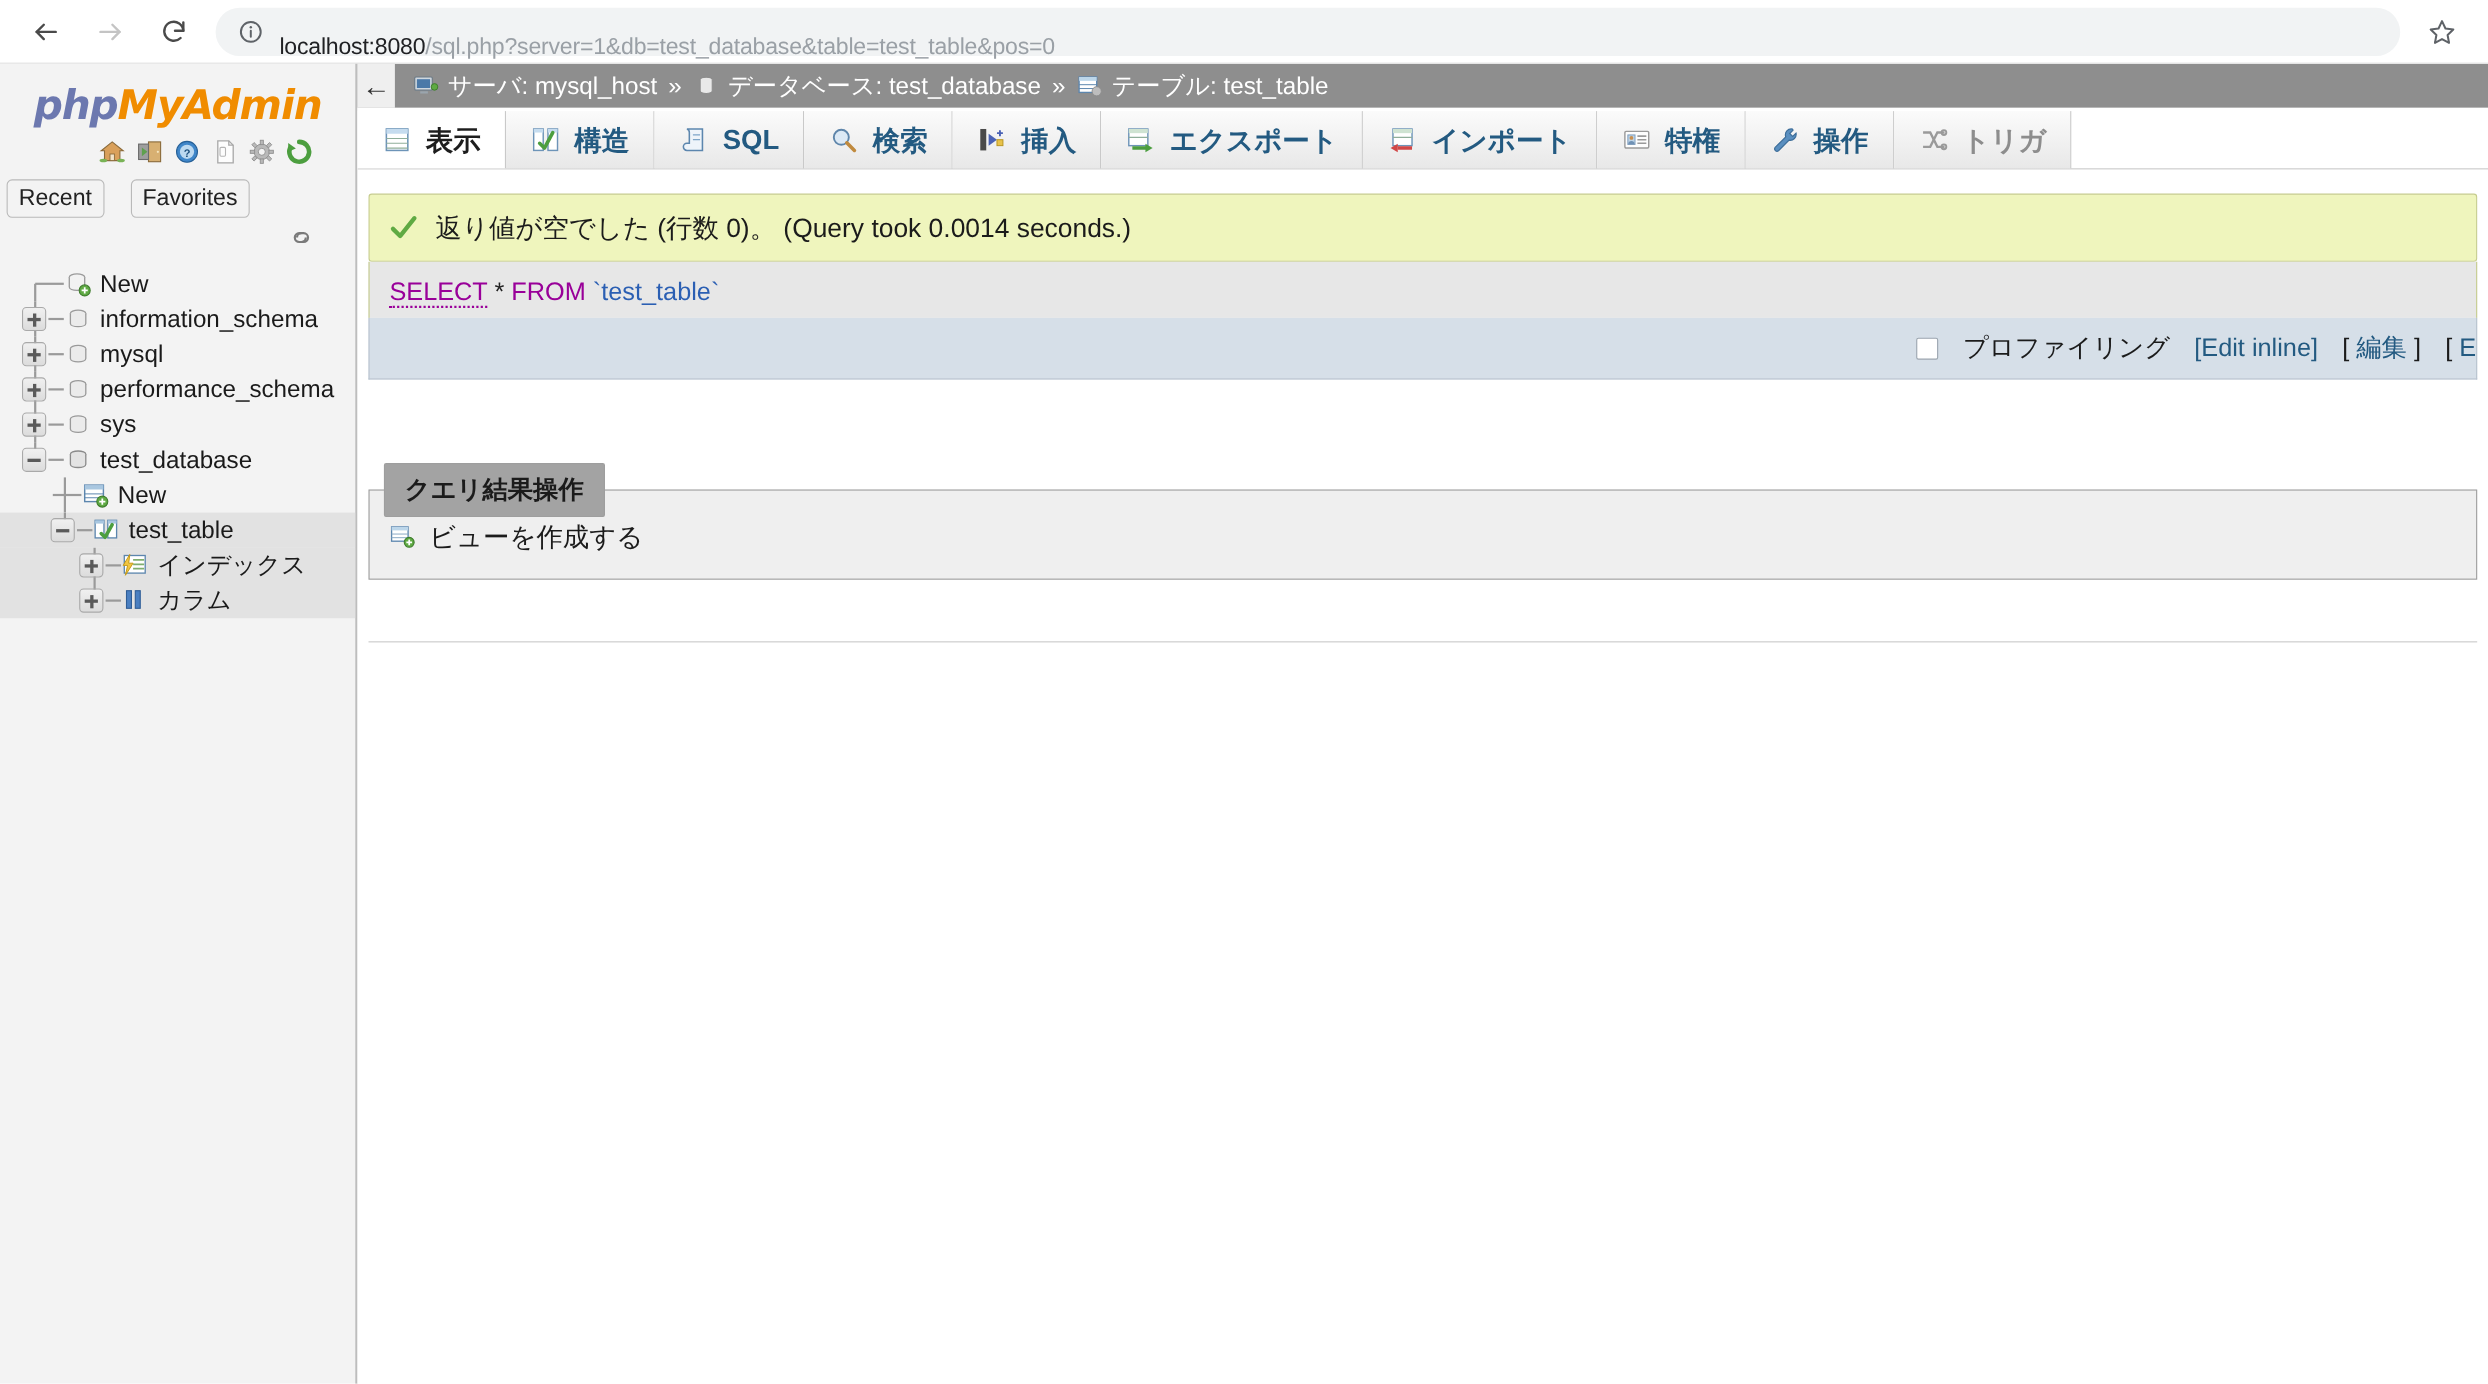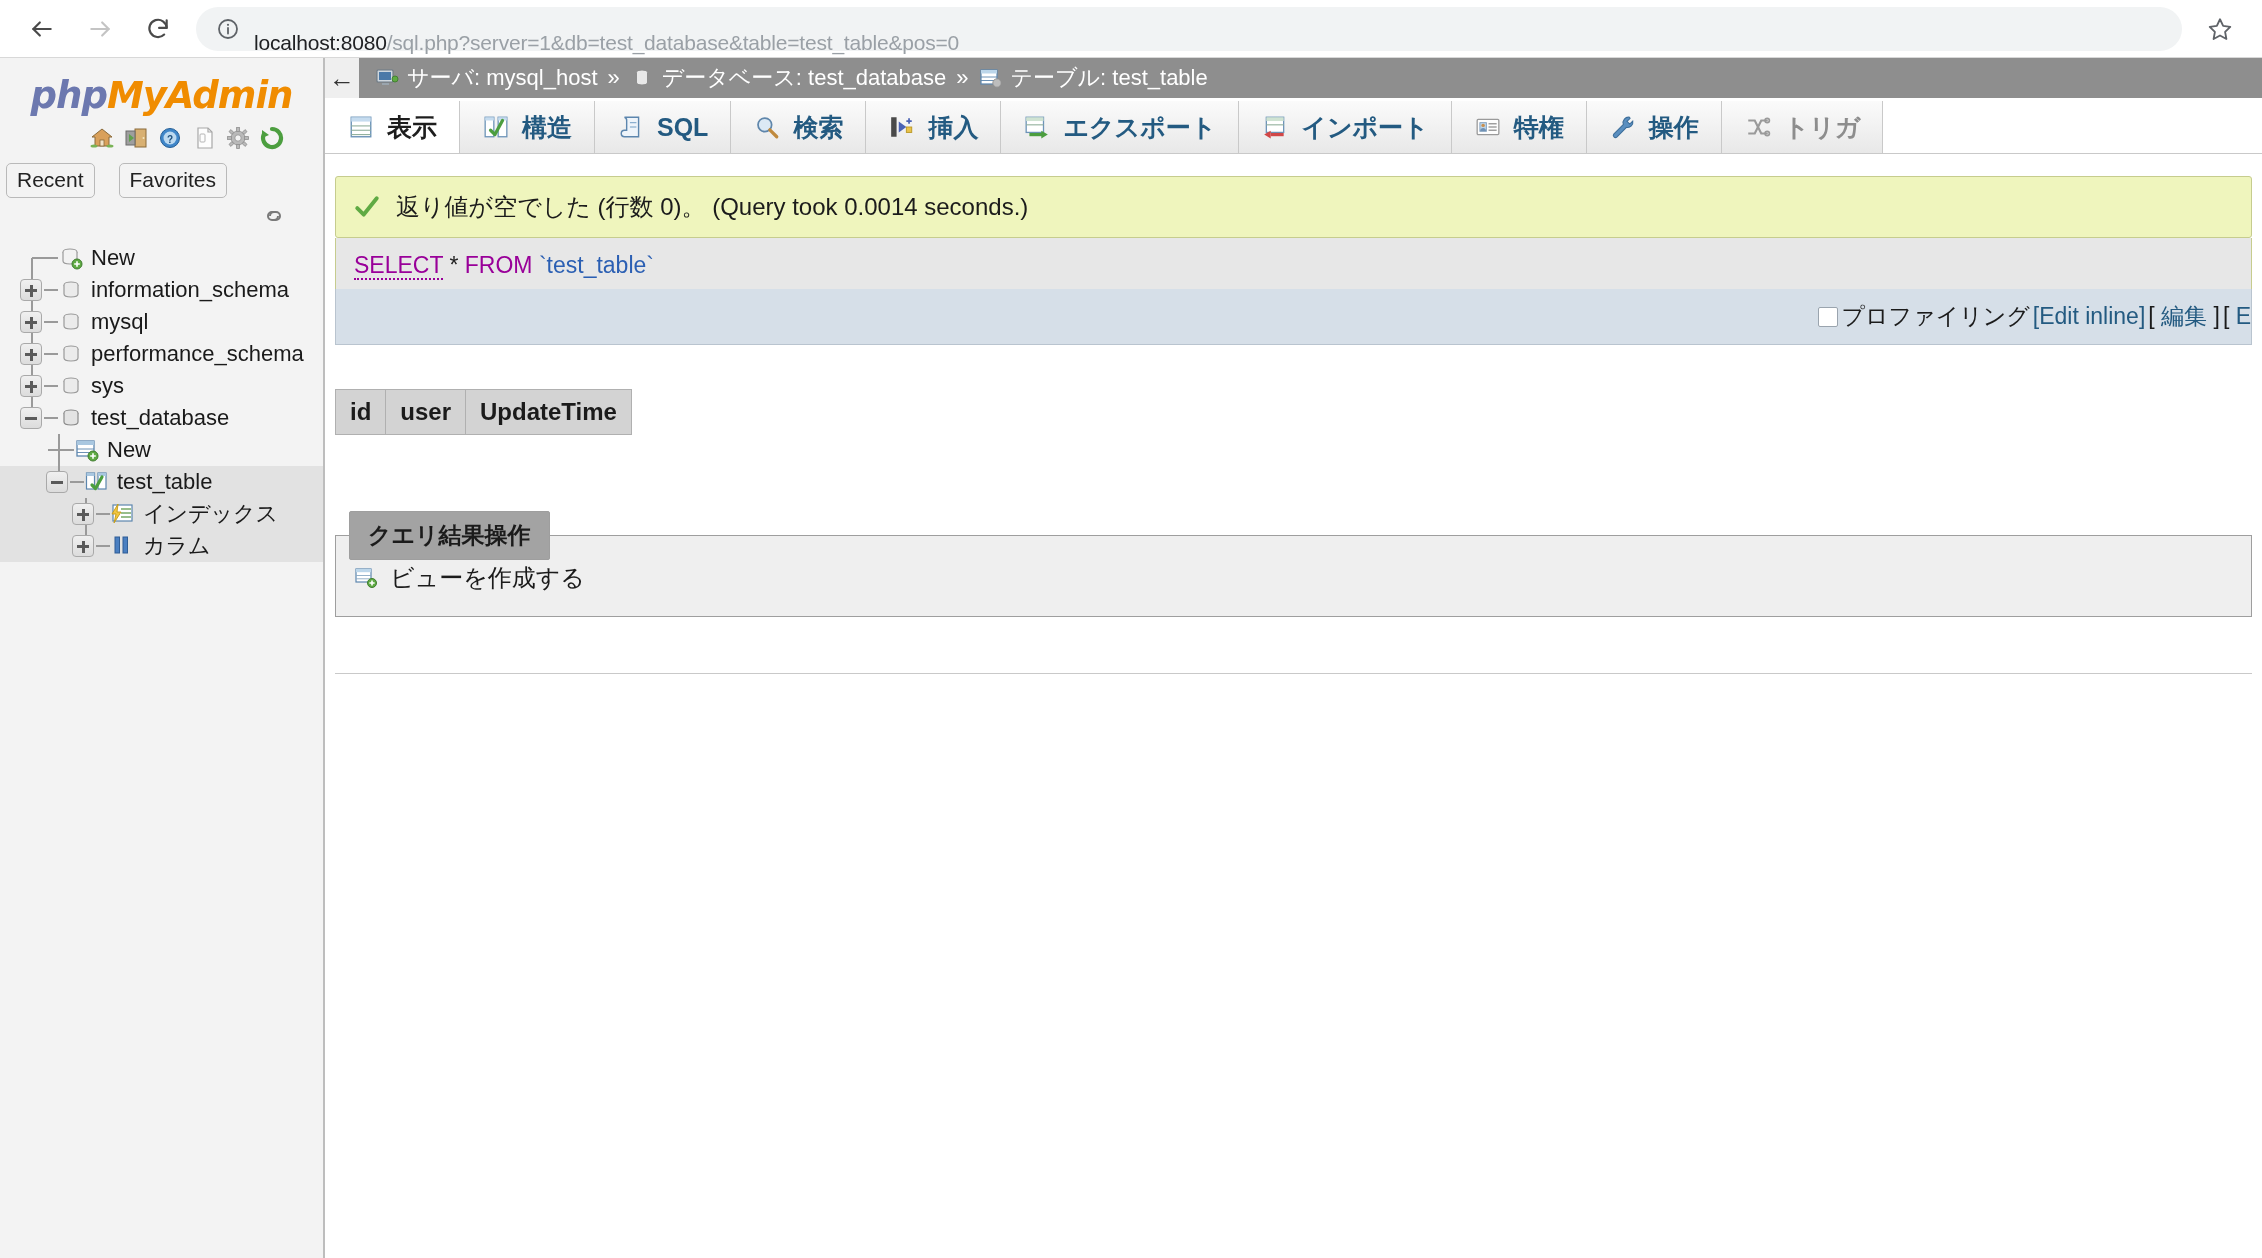--- a/index.html
+++ b/index.html
@@ -244,21 +244,21 @@
     background: #d6dfe8;
     border: 1px solid #b9c4cf;
     border-top: none;
     height: 56px;
     display: flex;
     align-items: center;
     justify-content: flex-end;
     padding-right: 0;
     font-size: 23px;
     color: #1b1b1b;
-    gap: 3px;
+    gap: 22px;
     white-space: nowrap;
     overflow: hidden;
   }
   .prof-check {
     width: 20px; height: 20px;
     border: 1px solid #9aa4ae;
     background: #fff;
     border-radius: 2px;
     flex: none;
   }
@@ -752,30 +752,20 @@
       </div>
 
       <div class="profiling-bar">
         <span class="prof-check"></span>
         <span>プロファイリング</span>
         <span class="prof-link">[Edit inline]</span>
         <span>[&nbsp;<span class="prof-link">編集</span>&nbsp;]</span>
         <span>[&nbsp;<span class="prof-link">E</span></span>
       </div>
 
-      <table class="results-table">
-        <thead>
-          <tr>
-            <th>id</th>
-            <th>user</th>
-            <th>UpdateTime</th>
-          </tr>
-        </thead>
-        <tbody></tbody>
-      </table>
 
       <div class="fieldset-wrap">
         <div class="fieldset-legend">クエリ結果操作</div>
         <div class="fieldset-body">
           <span class="view-ic">
             <svg width="24" height="24" viewBox="0 0 24 24">
               <rect x="2" y="3" width="15" height="13" fill="#fff" stroke="#5c86ae" stroke-width="1.2"></rect>
               <rect x="2" y="3" width="15" height="3.2" fill="#bcd6ea"></rect>
               <line x1="2" y1="9.5" x2="17" y2="9.5" stroke="#8aa9c4" stroke-width="0.9"></line>
               <line x1="2" y1="12.8" x2="17" y2="12.8" stroke="#8aa9c4" stroke-width="0.9"></line>

